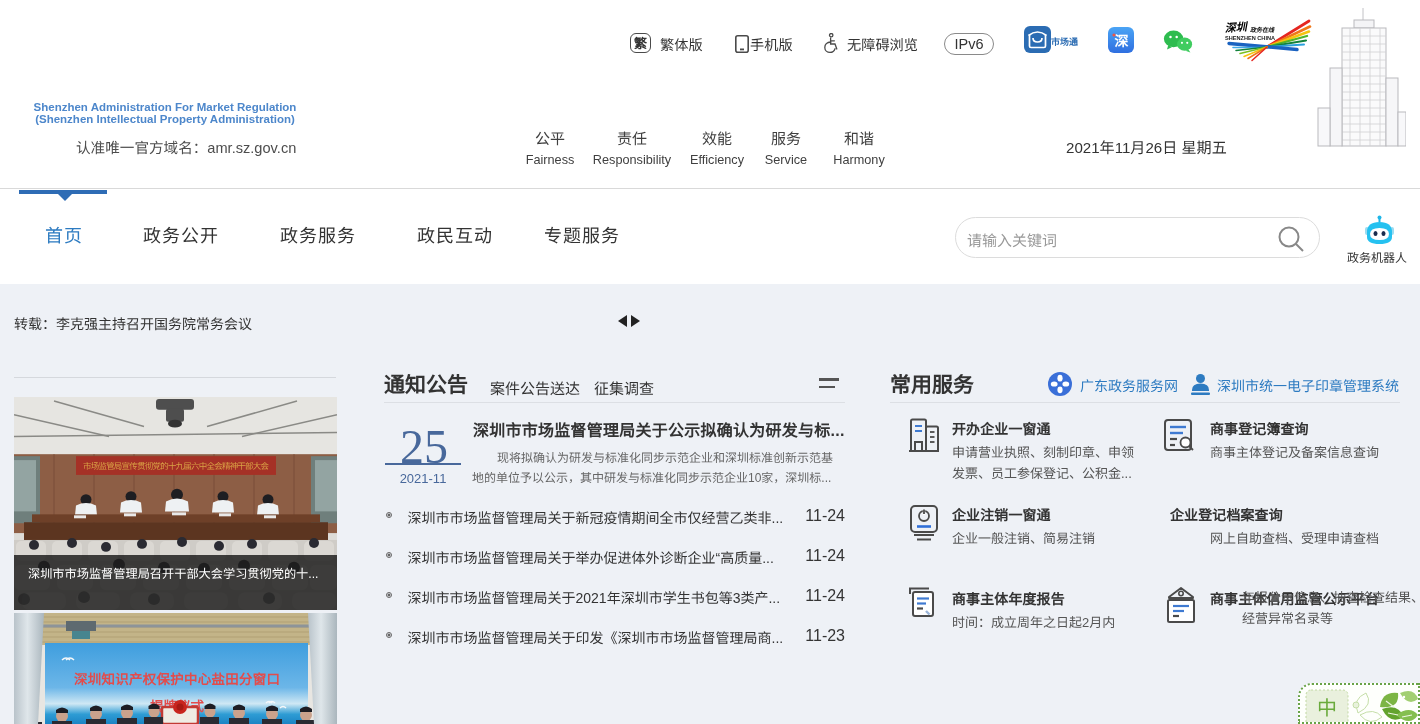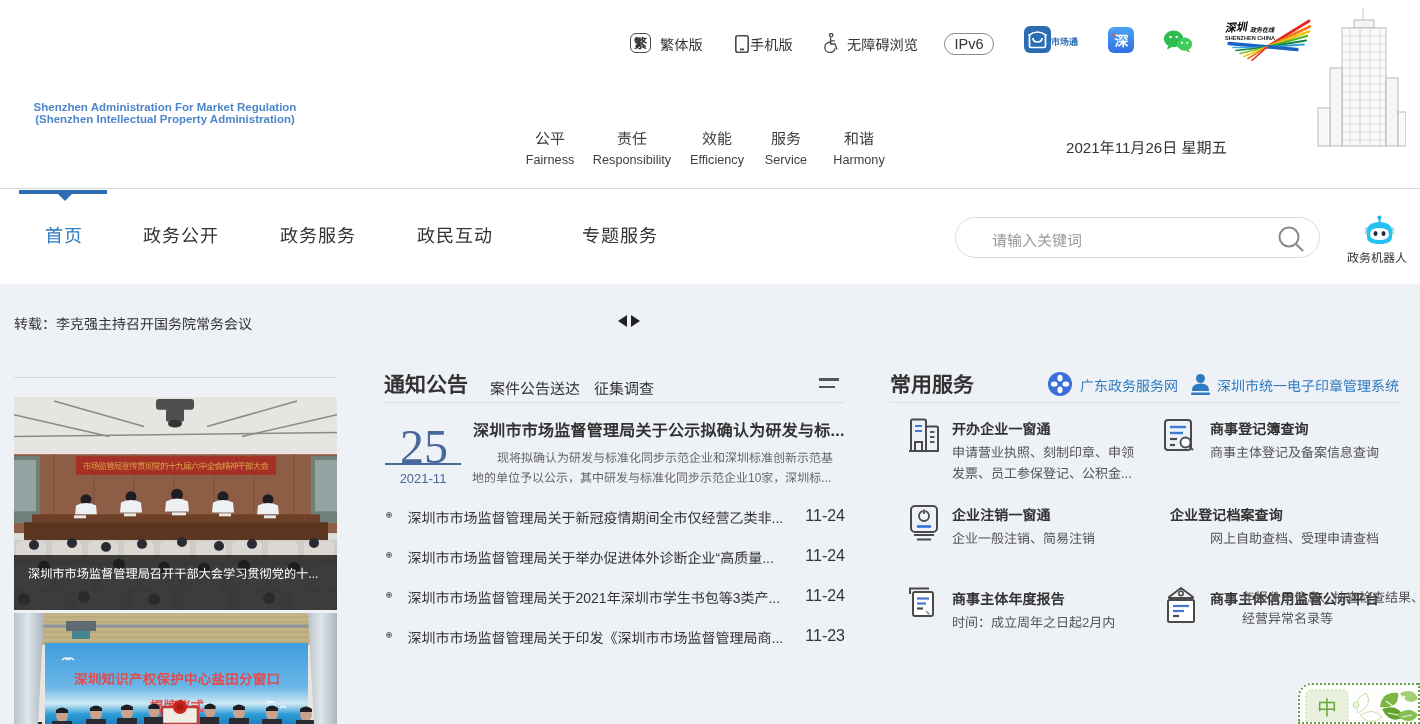--- a/index.html
+++ b/index.html
@@ -20,21 +20,21 @@
 .values { position:absolute; top:112px; color:#404040; font-size:12.7px; text-align:center; transform:translateX(-50%); white-space:nowrap;margin-top:15px; }
 .values .cn { font-size:15px; margin-bottom:5px; }
 .date { position:absolute; left:1066px; top:135px; font-size:15.1px; color:#333; }
 
 
 #nav { position:absolute; left:0; top:190px; width:1420px; height:93px; background:#fff; }
 .nav-ind { position:absolute; left:19px; top:0px; width:88px; height:4px; background:#2e6cb5; }
 .nav-tri { position:absolute; left:58px; top:4px; width:0; height:0; border:7px solid transparent; border-top:7px solid #2e6cb5; border-bottom:none; }
 .nav-item { position:absolute; top:221px; font-size:18px; letter-spacing:1px; color:#333; }
 .search { position:absolute; left:955px; top:217px; width:365px; height:41px; border:1px solid #dcdcdc; border-radius:21px; background:#fff; }
-.search .ph { position:absolute; left:36px; top:11px; font-size:15px; color:#999; }
+.search .ph { position:absolute; left:11px; top:11px; font-size:15px; color:#999; }
 .robot-label { position:absolute; left:1347px; top:248px; font-size:12px; color:#333; }
 
 
 #main-bg { position:absolute; left:0; top:284px; width:1420px; height:440px; background:#eef1f6; }
 .ticker-text { position:absolute; left:14px; top:313px; font-size:14px; color:#333; }
 
 
 #carousel { position:absolute; left:14px; top:377px; width:322px; }
 .car-line { position:absolute; left:0; top:0; width:322px; height:1px; background:#d5d8dd; }
 .caption { position:absolute; left:0; top:177.5px; width:323px; height:55.5px; background:rgba(10,10,10,0.76); color:#fff; font-size:12.2px; line-height:38px; padding-left:14px; overflow:hidden; }
@@ -64,20 +64,21 @@
 
 
 #green { position:absolute; left:1298px; top:683px; width:122px; height:41px; border:2px dotted #69a348; border-radius:14px 0 0 0; background:#fff; overflow:hidden; }
 </style>
 </head>
 <body>
 <div id="main-bg"></div>
 
 <div id="header">
   <div class="logo-en">Shenzhen Administration For Market Regulation<br>(Shenzhen Intellectual Property Administration)</div>
+  <div class="logo-domain">认准唯一官方域名：amr.sz.gov.cn</div>
 
   <div class="abs" style="left:630px;top:33px;width:21px;height:20px;border:1.5px solid #4a4a4a;border-radius:6px;color:#333;font-size:13px;font-weight:bold;text-align:center;line-height:19px;">繁</div>
   <div class="util" style="left:660px;">繁体版</div>
   <svg class="abs" style="left:735px;top:34.5px;" width="14" height="18" viewBox="0 0 14 18">
       <rect x="0.8" y="0.8" width="12.4" height="16.4" rx="2" fill="none" stroke="#4a4a4a" stroke-width="1.6"></rect>
       <rect x="5" y="13.5" width="4" height="1.8" fill="#4a4a4a"></rect>
     </svg>
   <div class="util" style="left:750px;">手机版</div>
   <svg class="abs" style="left:823px;top:33px;" width="15" height="21" viewBox="0 0 15 21">
       <g fill="none" stroke="#4a4a4a" stroke-width="1.3" stroke-linecap="round">
@@ -200,21 +201,21 @@
 </div>
 
 <div id="nav">
   <div class="nav-ind"></div>
   <div class="nav-tri"></div>
 </div>
 <div class="nav-item" style="left:45px; color:#2d7bc1;">首页</div>
 <div class="nav-item" style="left:143px;">政务公开</div>
 <div class="nav-item" style="left:280px;">政务服务</div>
 <div class="nav-item" style="left:417px;">政民互动</div>
-<div class="nav-item" style="left:582px;">专题服务</div>
+<div class="nav-item" style="left:544px;">专题服务</div>
 <div class="search">
     <span class="ph">请输入关键词</span>
   <svg class="abs" style="right:13px;top:6px;" width="30" height="30" viewBox="0 0 30 30">
       <circle cx="13" cy="13" r="9.5" fill="none" stroke="#888" stroke-width="2"></circle>
       <line x1="20" y1="20" x2="27" y2="27" stroke="#888" stroke-width="2"></line>
     </svg>
 </div>
 <svg class="abs" style="left:1363px;top:215px;" width="33" height="32" viewBox="0 0 33 32">
   <line x1="16.5" y1="2" x2="16.5" y2="7" stroke="#1fb6e8" stroke-width="2"></line>
     <circle cx="16.5" cy="2.5" r="2" fill="#1fb6e8"></circle>

